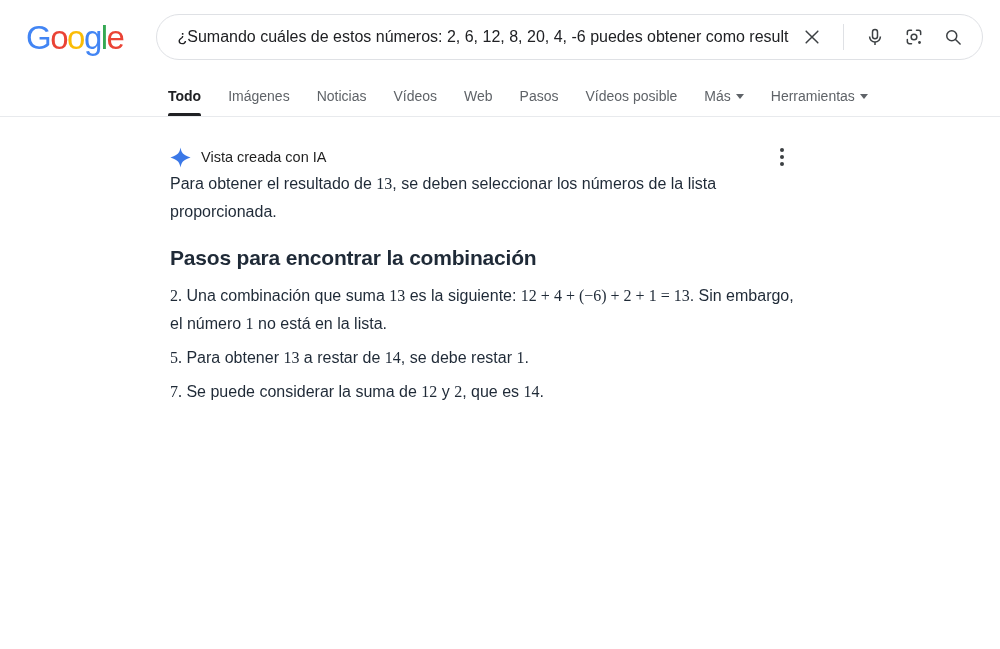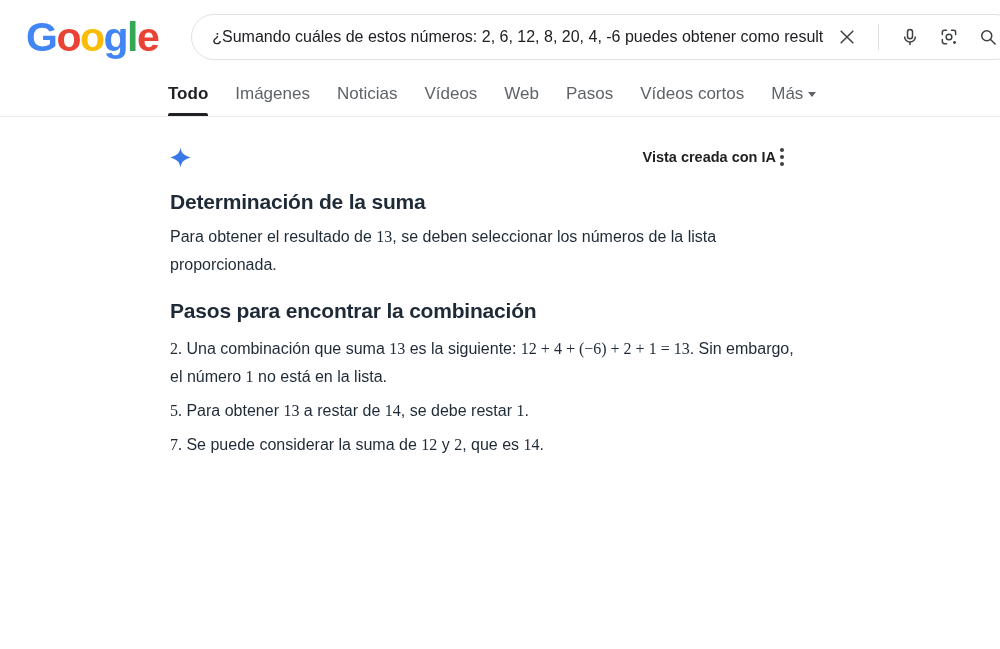--- a/index.html
+++ b/index.html
@@ -12,22 +12,22 @@
   }
 
   
   .header {
     display: flex;
     align-items: center;
     padding-top: 14px;
   }
   .logo {
     margin-left: 26px;
-    font-size: 41px;
-    font-weight: 700;
+    font-size: 33px;
+    font-weight: 400;
     letter-spacing: -1.5px;
     line-height: 1;
     user-select: none;
     flex: 0 0 auto;
   }
   .search-pill {
     margin-left: 33px;
     width: 827px;
     height: 46px;
     border: 1px solid #dfe1e5;
@@ -67,21 +67,21 @@
     margin-top: 16px;
     border-bottom: 1px solid #e8eaed;
     padding-left: 168px;
     display: flex;
     align-items: flex-end;
     column-gap: 27px;
     height: 41px;
   }
   .tab {
     position: relative;
-    font-size: 17px;
+    font-size: 14px;
     color: #5f6368;
     padding-bottom: 12px;
     cursor: pointer;
     white-space: nowrap;
     display: flex;
     align-items: center;
     gap: 5px;
     text-decoration: none;
   }
   .tab.active {
@@ -114,24 +114,23 @@
     align-items: center;
     width: 618px;
   }
   .sparkle {
     width: 21px; height: 21px;
     flex: 0 0 auto;
   }
   .ai-label {
     margin-left: 10px;
     font-size: 14.5px;
-    font-weight: 700;
+    font-weight: 400;
     color: #1f1f1f;
     flex: 1 1 auto;
-    text-align: right;
   }
   .dots-btn {
     background: none; border: none; cursor: pointer;
     display: flex; flex-direction: column; gap: 3px;
     padding: 4px;
   }
   .dots-btn i {
     width: 4px; height: 4px; border-radius: 50%;
     background: #3c4043; display: block;
   }
@@ -210,43 +209,46 @@
     <a class="tab">
       <span>Vídeos</span>
     </a>
     <a class="tab">
       <span>Web</span>
     </a>
     <a class="tab">
       <span>Pasos</span>
     </a>
     <a class="tab">
-      <span>Vídeos cortos</span>
+      <span>Vídeos posible</span>
     </a>
     <a class="tab">
       <span>Más</span>
+      <span class="caret"></span>
+    </a>
+    <a class="tab">
+      <span>Herramientas</span>
       <span class="caret"></span>
     </a>
   </nav>
 
 <div class="main">
 
   <div class="ai-header">
     <svg class="sparkle" viewBox="0 0 24 24">
       <path d="M12 0.5 C13.1 6.4 14.6 9 23.5 12 C14.6 15 13.1 17.6 12 23.5 C10.9 17.6 9.4 15 0.5 12 C9.4 9 10.9 6.4 12 0.5 Z" fill="#3b78e7"></path>
     </svg>
     <span class="ai-label">Vista creada con IA</span>
     <button class="dots-btn" aria-label="More options">
       <i></i>
         <i></i>
         <i></i>
     </button>
   </div>
 
-  <h2 class="section-title">Determinación de la suma</h2>
   <p class="body-text"><span>Para obtener el resultado de </span><span class="math">13</span><span>, se deben seleccionar los números de la lista proporcionada.</span></p>
 
   <h2 class="section-title" style="">Pasos para encontrar la combinación</h2>
   <div class="steps">
       <p class="step"><span class="math">2.</span><span> Una combinación que suma </span><span class="math">13</span><span> es la siguiente: </span><span class="math">12 + 4 + (−6) + 2 + 1 = 13</span><span>. Sin embargo, el número </span><span class="math">1</span><span> no está en la lista.</span></p>
       <p class="step"><span class="math">5.</span><span> Para obtener </span><span class="math">13</span><span> a restar de </span><span class="math">14</span><span>, se debe restar </span><span class="math">1</span><span>.</span></p>
       <p class="step"><span class="math">7.</span><span> Se puede considerar la suma de </span><span class="math">12</span><span> y </span><span class="math">2</span><span>, que es </span><span class="math">14</span><span>.</span></p>
     </div>
 
 </div>

